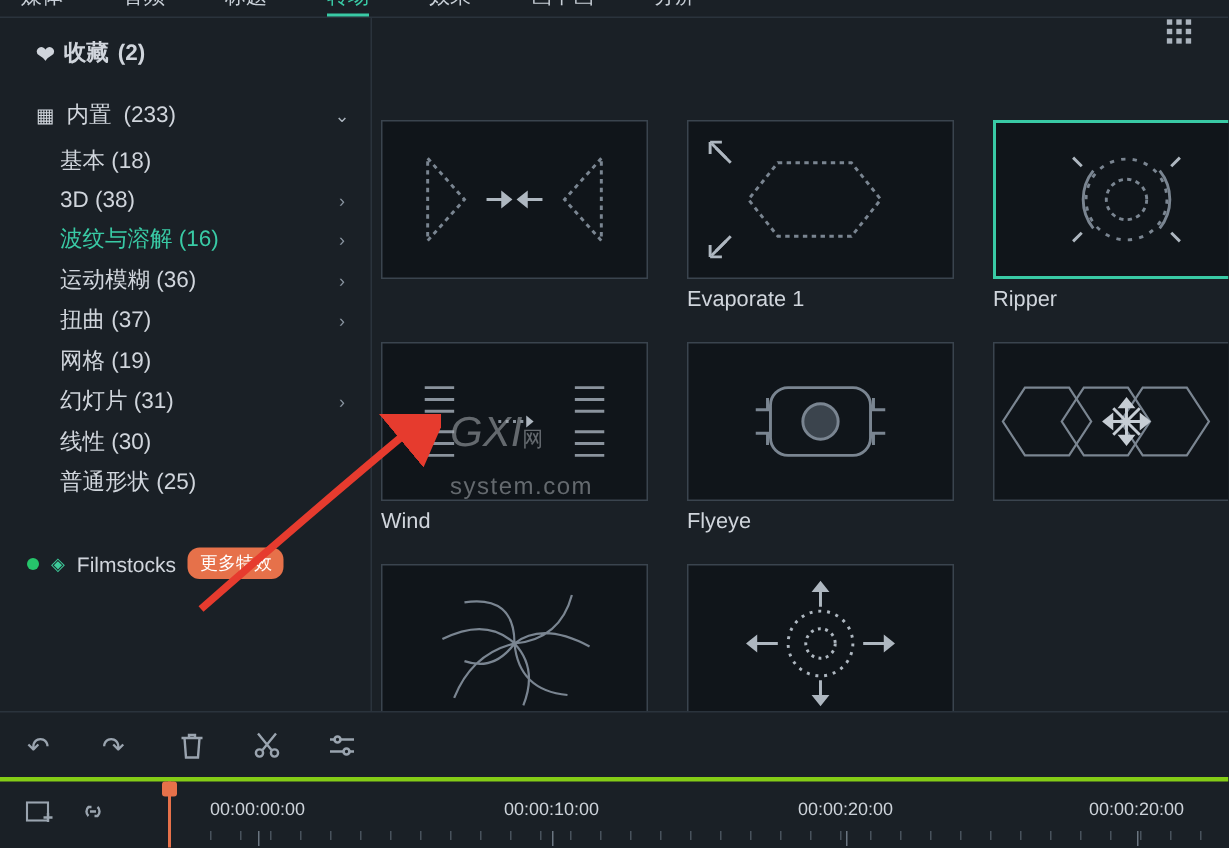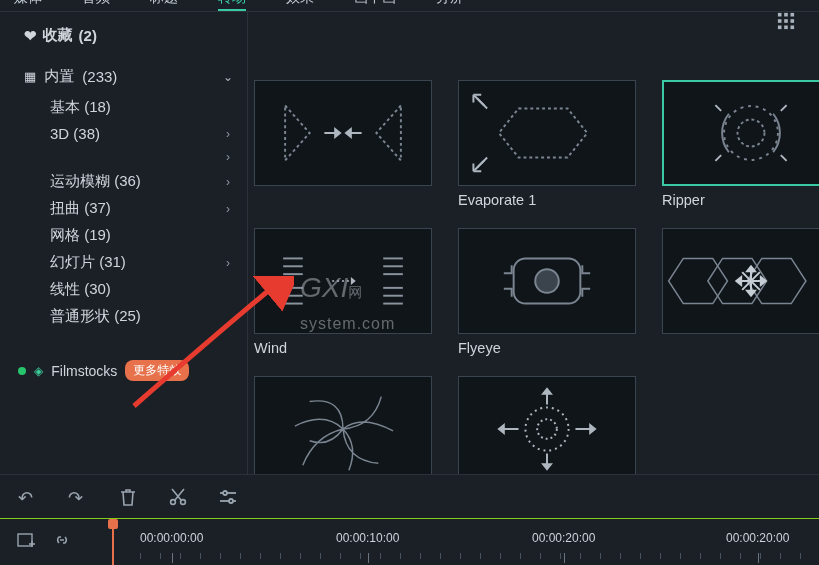--- a/index.html
+++ b/index.html
@@ -12,21 +12,21 @@
   .tab.active::after { content:""; position:absolute; left:0; right:0; bottom:-6px; height:2px; background:#39caa5; }
 
   
   .main { display:flex; height:462px; }
   .sidebar { width:248px; border-right:1px solid #2a333c; padding:14px 12px 0 20px; font-size:15px; overflow:hidden; }
   .content { flex:1; padding:18px 0 0 6px; overflow:hidden; position:relative; }
 
   .fav { display:flex; align-items:center; gap:6px; font-weight:bold; font-size:15px; margin-bottom:22px; margin-left:4px;}
   .root-row { display:flex; align-items:center; gap:8px; font-size:15px; margin-bottom:8px; margin-left:4px;}
   .chev { margin-left:auto; color:#aab3bd; font-size:12px; width:14px; text-align:center;}
-  .cat-list { list-style:none; margin-left:30px; }
+  .cat-list { list-style:none; margin-left:20px; }
   .cat { display:flex; align-items:center; padding:4px 0; font-size:15px; color:#d0d5dc; cursor:pointer; }
   .cat.selected { color:#39caa5; }
   .cat .chev { color:#8a95a1; }
   .filmstocks { display:flex; align-items:center; gap:8px; margin-top:30px; margin-left:-2px; font-size:14px;}
   .dot-green { width:8px; height:8px; background:#26c56b; border-radius:50%; display:inline-block;}
   .badge { background:#e6714a; color:#fff; font-size:12px; padding:2px 8px; border-radius:8px; }
 
   
   .gridview { position:absolute; top:0; right:24px; color:#aab3bd; cursor:pointer; }
   .gridview svg { width:18px; height:18px; }
@@ -38,21 +38,21 @@
   .thumb.selected { border:2px solid #39caa5;}
   .cap { font-size:14.5px; color:#d0d5dc; margin-top:6px; }
   .thumb svg { width:100%; height:100%; }
 
   
   .toolbar { height:44px; border-top:1px solid #2a333c; display:flex; align-items:center; padding:0 18px; gap:30px; color:#9aa4af;}
   .toolbar svg, .toolbar .ic { width:20px; height:20px; fill:#9aa4af; cursor:pointer;}
   .ic { font-size:18px; }
 
   
-  .timeline { height:46px; border-top:1px solid #84cc16; display:flex; align-items:center; position:relative; padding-left:16px; color:#c0c7cf; font-size:12px;}
+  .timeline { height:46px; border-top:3px solid #84cc16; display:flex; align-items:center; position:relative; padding-left:16px; color:#c0c7cf; font-size:12px;}
   .tl-left { display:flex; gap:16px; align-items:center; width:110px;}
   .ruler { flex:1; height:46px; position:relative; }
   .tick { position:absolute; top:12px; font-size:12px; color:#cdd3da; }
   .tick::before { content:""; position:absolute; top:22px; left:50%; width:1px; height:10px; background:#6a7580;}
   .subticks { position:absolute; top:34px; left:0; right:0; height:10px;}
   .subticks span { position:absolute; width:1px; height:6px; background:#48525c; top:0;}
   .playhead { position:absolute; top:0; left:112px; width:2px; height:46px; background:#e6714a; }
   .playhead::before { content:""; position:absolute; top:0; left:-4px; width:10px; height:10px; background:#e6714a; border-radius:2px;}
 
   
@@ -90,20 +90,21 @@
     </div>
     <ul class="cat-list">
         <li class="cat">
           <span>基本 (18)</span>
         </li>
         <li class="cat">
           <span>3D (38)</span>
           <span class="chev">›</span>
         </li>
         <li class="cat selected">
+          <span>波纹与溶解 (16)</span>
           <span class="chev">›</span>
         </li>
         <li class="cat">
           <span>运动模糊 (36)</span>
           <span class="chev">›</span>
         </li>
         <li class="cat">
           <span>扭曲 (37)</span>
           <span class="chev">›</span>
         </li>

